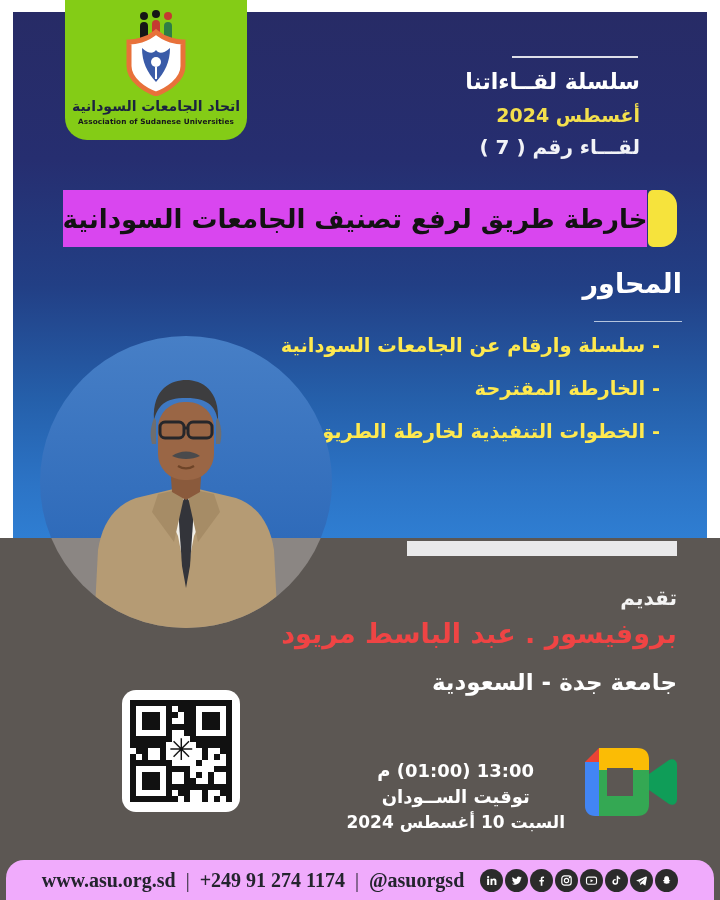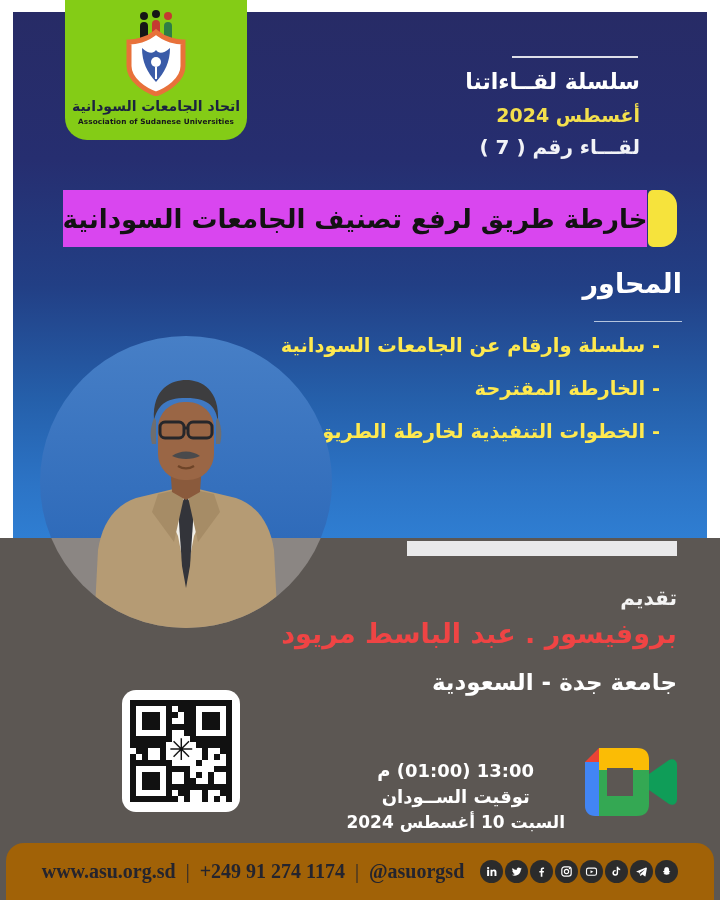--- a/index.html
+++ b/index.html
@@ -56,21 +56,21 @@
   .schedule{position:absolute;right:155px;top:746px;text-align:center;z-index:6;direction:rtl;margin-top:12px;}
   .schedule div{color:#ffffff;font-weight:bold;white-space:nowrap;}
   .schedule-time{font-size:18px;line-height:26px;}
   .schedule-tz{font-size:18px;line-height:26px;}
   .schedule-date{font-size:17px;line-height:25px;}
 
   
   .meet-icon{position:absolute;left:585px;top:748px;z-index:6;}
 
   
-  .footer-bar{position:absolute;left:6px;bottom:0;width:708px;height:57px;background:#a16207;
+  .footer-bar{position:absolute;left:6px;bottom:0;width:708px;height:40px;background:#f0abfc;
     border-radius:18px 18px 0 0;z-index:7;display:flex;align-items:center;justify-content:center;gap:6px;}
   .footer-text{font-family:"Liberation Serif","DejaVu Serif",serif;font-weight:bold;color:#24242e;font-size:20px;white-space:nowrap;}
   .footer-sep{font-family:"Liberation Serif","DejaVu Serif",serif;color:#24242e;font-size:20px;margin:0 4px;}
   .social-row{display:flex;align-items:center;gap:2px;margin-left:10px;}
   .social-circle{width:23px;height:23px;border-radius:50%;background:#2b2b2b;display:flex;align-items:center;justify-content:center;}
   .social-circle svg{display:block;}
 </style>
 </head>
 <body>
 

